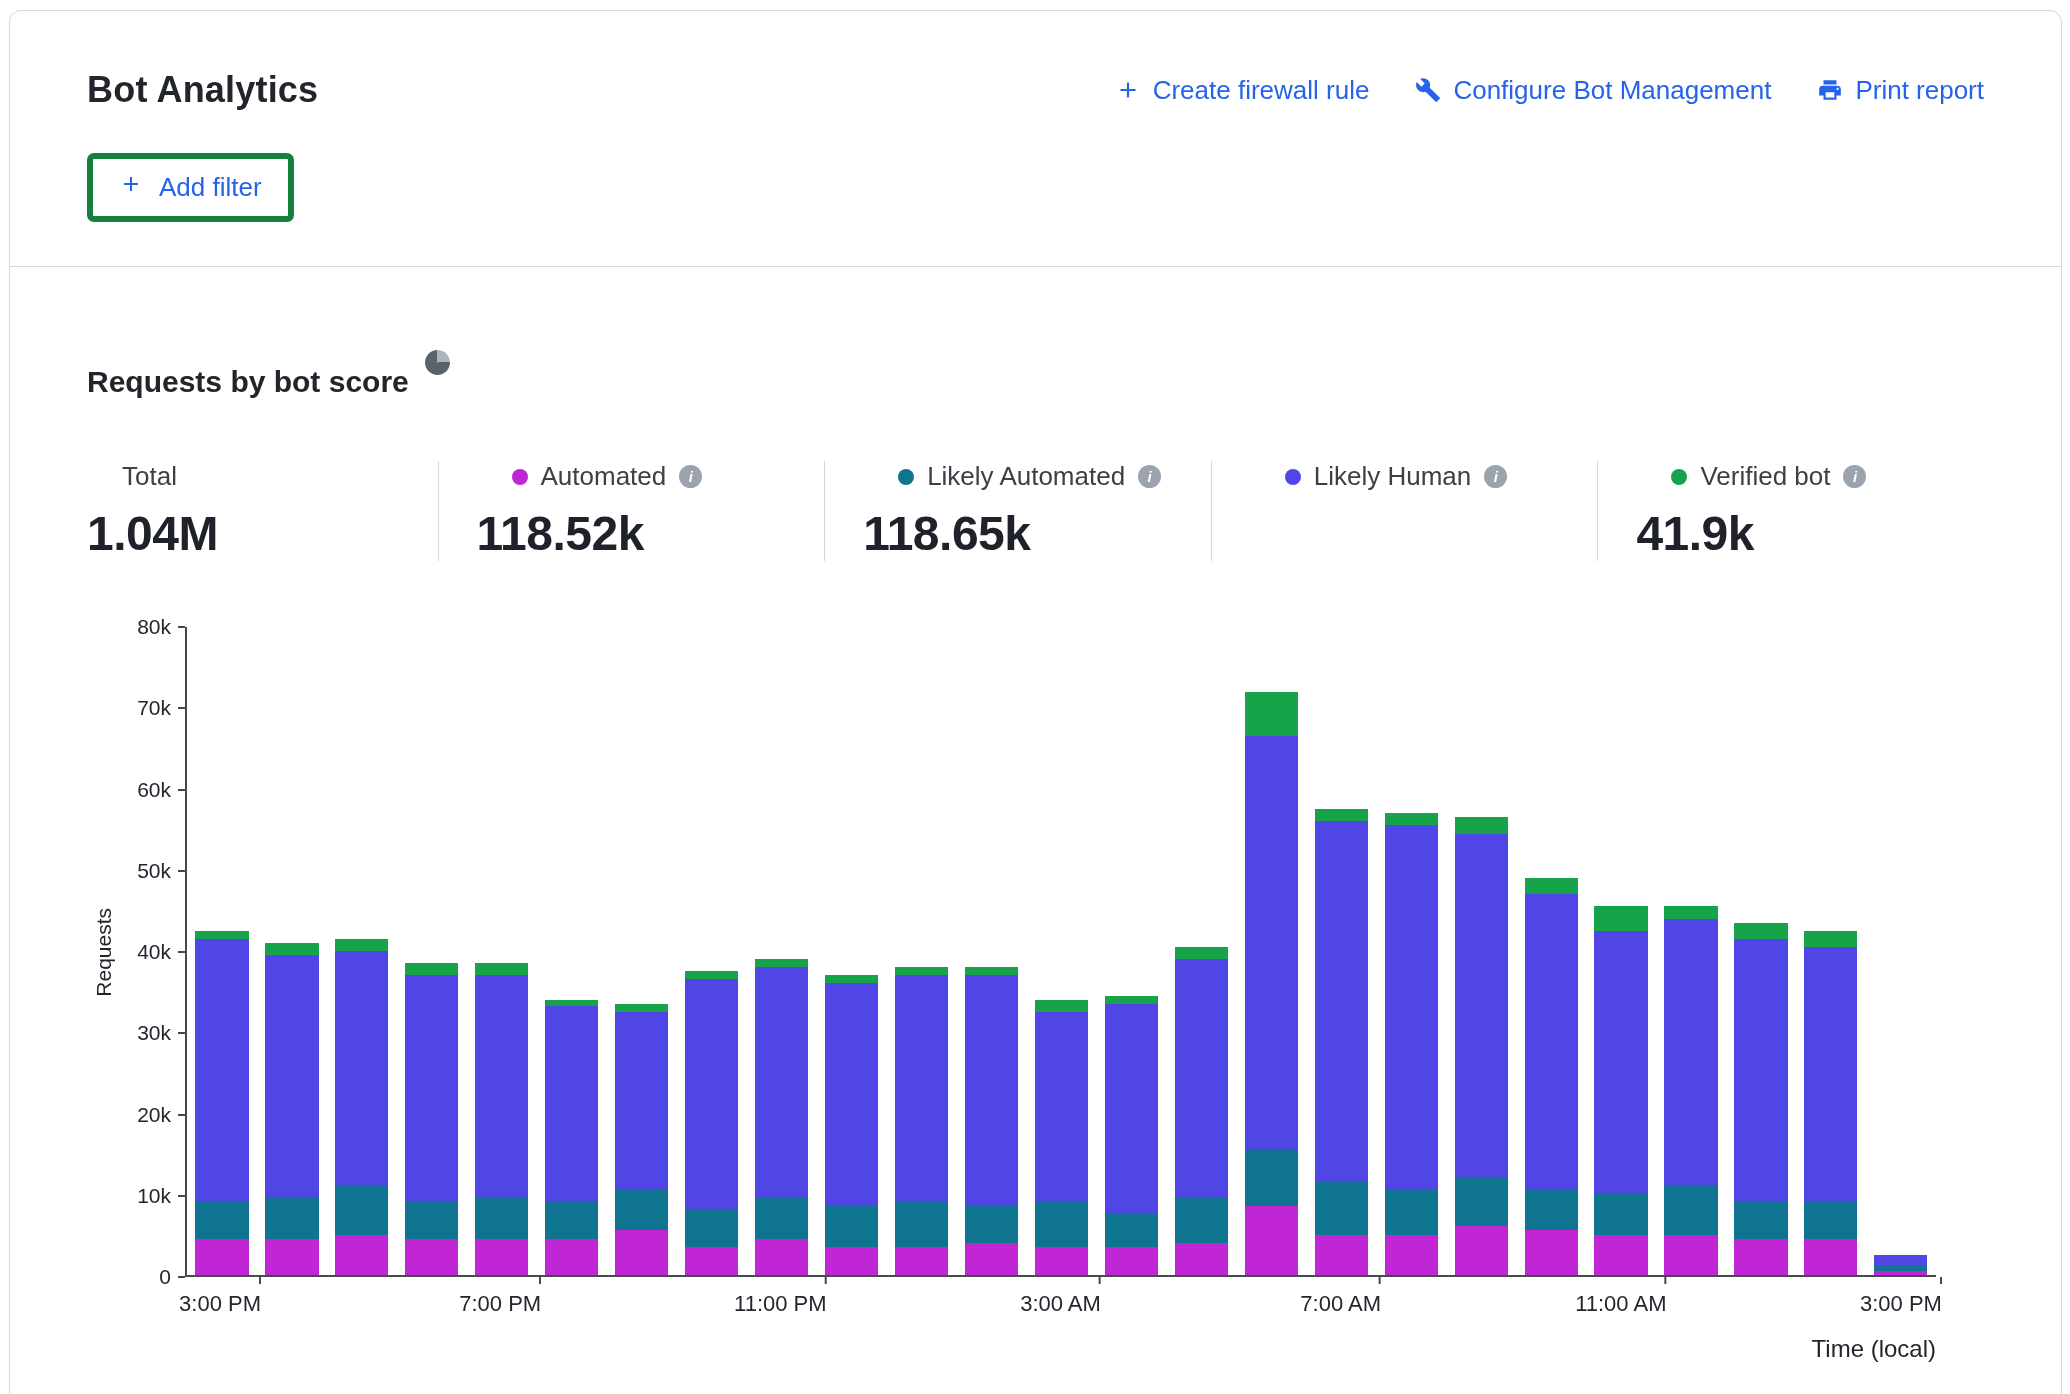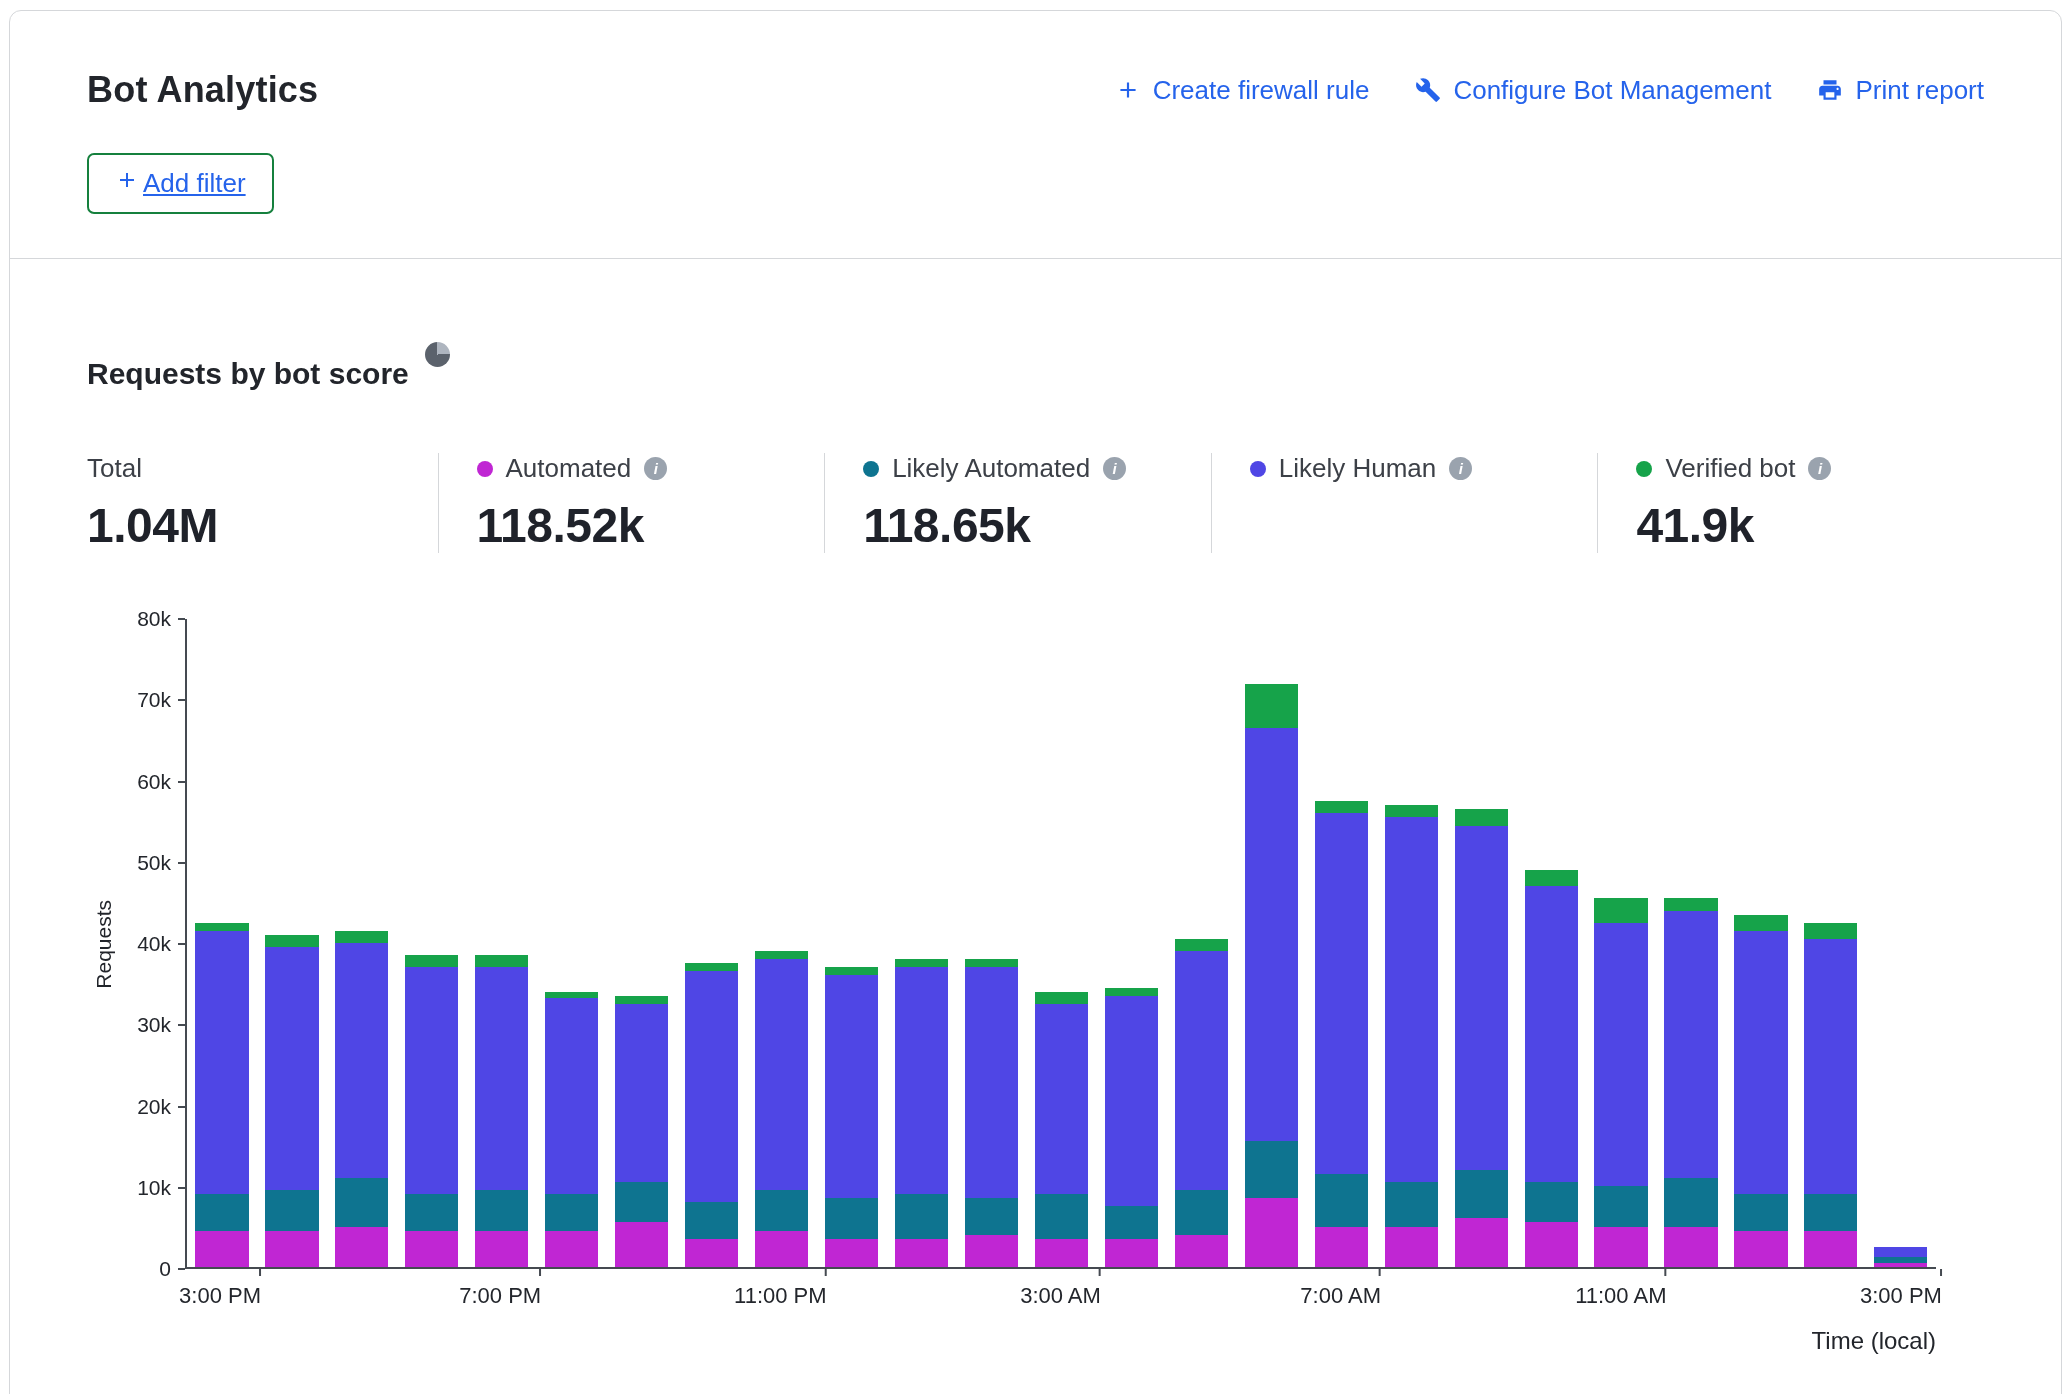--- a/index.html
+++ b/index.html
@@ -17,23 +17,23 @@
   .page-title { font-size: 36px; font-weight: 700; color: #22252b; letter-spacing: .2px; }
   .header-actions { display: flex; align-items: center; gap: 46px; }
   .action-link {
     display: flex; align-items: center; gap: 12px;
     color: #2563eb; font-size: 26px; cursor: pointer; white-space: nowrap;
   }
   .action-link svg { display: block; }
 
   .filter-row { display: flex; justify-content: space-between; align-items: center; margin-top: 42px; }
   .add-filter-btn {
-    display: flex; align-items: center; gap: 4px;
-    color: #2563eb; border: 2px solid #15803d; border-radius: 7px; background: #fff;
-    font-size: 26px; font-family: inherit; padding: 13px 26px; cursor: pointer; text-decoration: underline;
+    display: flex; align-items: center; gap: 16px;
+    color: #2563eb; border: 6px solid #15803d; border-radius: 7px; background: #fff;
+    font-size: 26px; font-family: inherit; padding: 13px 26px; cursor: pointer;
   }
   .time-range {
     width: 312px; height: 68px; border: 1px solid #7c828c; border-radius: 8px;
     display: flex; align-items: center; justify-content: space-between;
     padding: 0 26px; font-size: 26px; color: #22252b; background: #fff; cursor: pointer;
   }
   .chevron-down {
     width: 0; height: 0;
     border-left: 10px solid transparent; border-right: 10px solid transparent;
     border-top: 12px solid #5c636d;
@@ -46,21 +46,21 @@
   .pie-icon {
     width: 25px; height: 25px; border-radius: 50%;
     background: conic-gradient(#aeb5bf 0deg 90deg, #5b626c 90deg 360deg);
   }
 
   
   .stats-row { display: flex; margin-top: 62px; }
   .stat { width: 400px; padding-right: 30px; }
   .stat-total { width: 364px; }
   .stat + .stat { border-left: 1px solid #d5d7da; padding-left: 38px; }
-  .stat-label-row { display: flex; align-items: center; gap: 13px; font-size: 26px; color: #3c4047; }
+  .stat-label-row { display: flex; align-items: center; gap: 13px; font-size: 26px; color: #3c4047; margin-left: 35px; }
   .dot { width: 16px; height: 16px; border-radius: 50%; flex: none; }
   .info-icon {
     width: 23px; height: 23px; border-radius: 50%; background: #9aa3ae; color: #fff;
     display: flex; align-items: center; justify-content: center;
     font-size: 15px; font-weight: 700; font-style: italic; flex: none;
   }
   .info-icon::before { content: "i"; }
   .stat-value { margin-top: 14px; font-size: 48px; font-weight: 700; color: #1f222a; letter-spacing: -.5px; }
 
   

